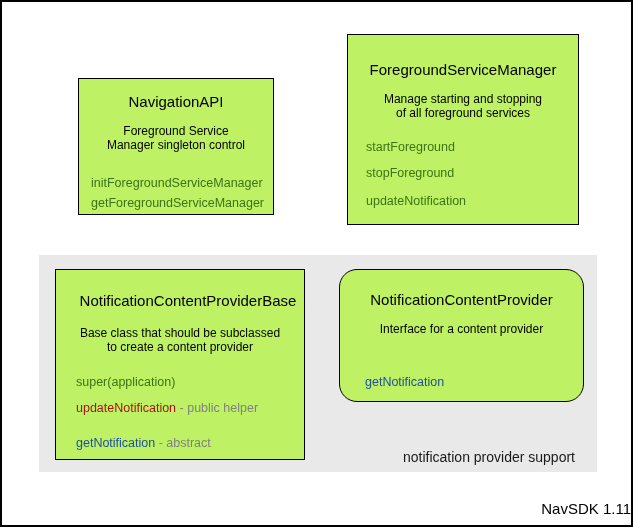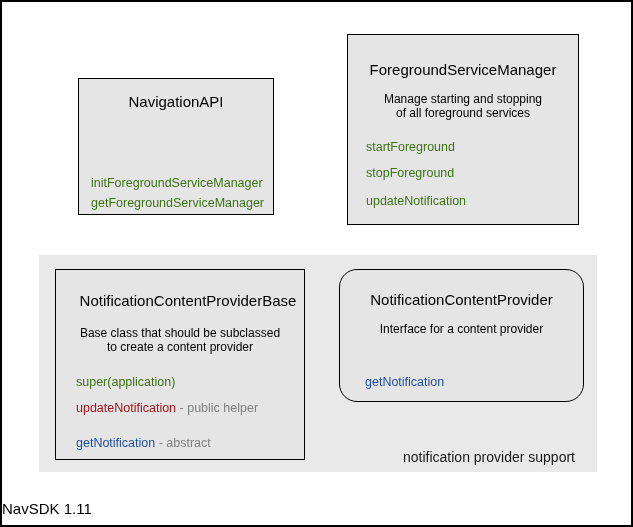--- a/index.html
+++ b/index.html
@@ -21,21 +21,21 @@
     position: absolute;
     left: 37px;
     top: 253px;
     width: 558px;
     height: 217px;
   }
   .class-box {
     position: absolute;
     box-sizing: border-box;
     border: 1.5px solid #000000;
-    background: #e5e5e5;
+    background: #bef264;
   }
   #box-navigation-api          { left: 76px;  top: 76px;  width: 196px; height: 137px; }
   #box-foreground-service-mgr  { left: 345px; top: 32px;  width: 232px; height: 191px; }
   #box-ncp-base                { left: 53px;  top: 267px; width: 250px; height: 191px; }
   #box-ncp                     { left: 337px; top: 267px; width: 245px; height: 133px; border-radius: 18px; }
 
   .box-title {
     position: absolute;
     left: 0; right: 0;
     text-align: center;
@@ -67,21 +67,21 @@
     top: 194px;
     font-size: 14px;
     line-height: 17px;
     color: #1a1a1a;
     white-space: nowrap;
   }
   .caption {
     position: absolute;
     left: 0; right: 0;
     top: 498px;
-    text-align: left;
+    text-align: right;
     font-size: 15px;
     color: #000000;
   }
 
   
   #box-navigation-api .box-title { top: 14px; }
   #box-navigation-api .box-desc  { top: 45px; }
   #box-navigation-api .m0 { top: 97px;  left: 12px; }
   #box-navigation-api .m1 { top: 117px; left: 12px; }
 
@@ -105,20 +105,24 @@
 <body>
 
 <div id="canvas">
 
   <div class="region" style="background: rgb(233, 233, 233);">
     <div class="region-label">notification provider support</div>
   </div>
 
   <div class="class-box" id="box-navigation-api">
     <div class="box-title">NavigationAPI</div>
+    <div class="box-desc">
+      <div>Foreground Service</div>
+      <div>Manager singleton control</div>
+    </div>
     <div class="method m0">
       <span style="color: rgb(61, 114, 23);">initForegroundServiceManager</span>
     </div>
     <div class="method m1">
       <span style="color: rgb(61, 114, 23);">getForegroundServiceManager</span>
     </div>
   </div>
 
   <div class="class-box" id="box-foreground-service-mgr">
     <div class="box-title">ForegroundServiceManager</div>

